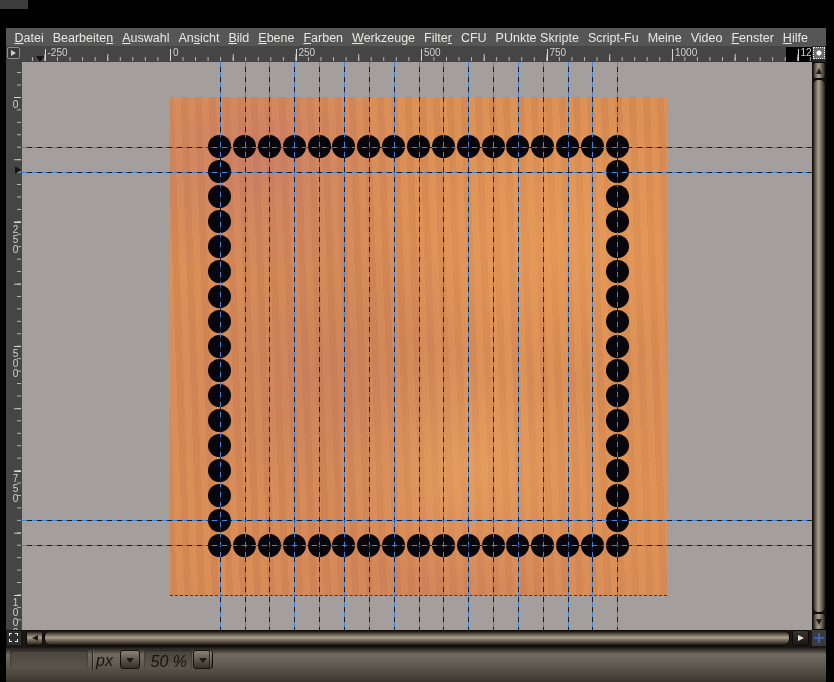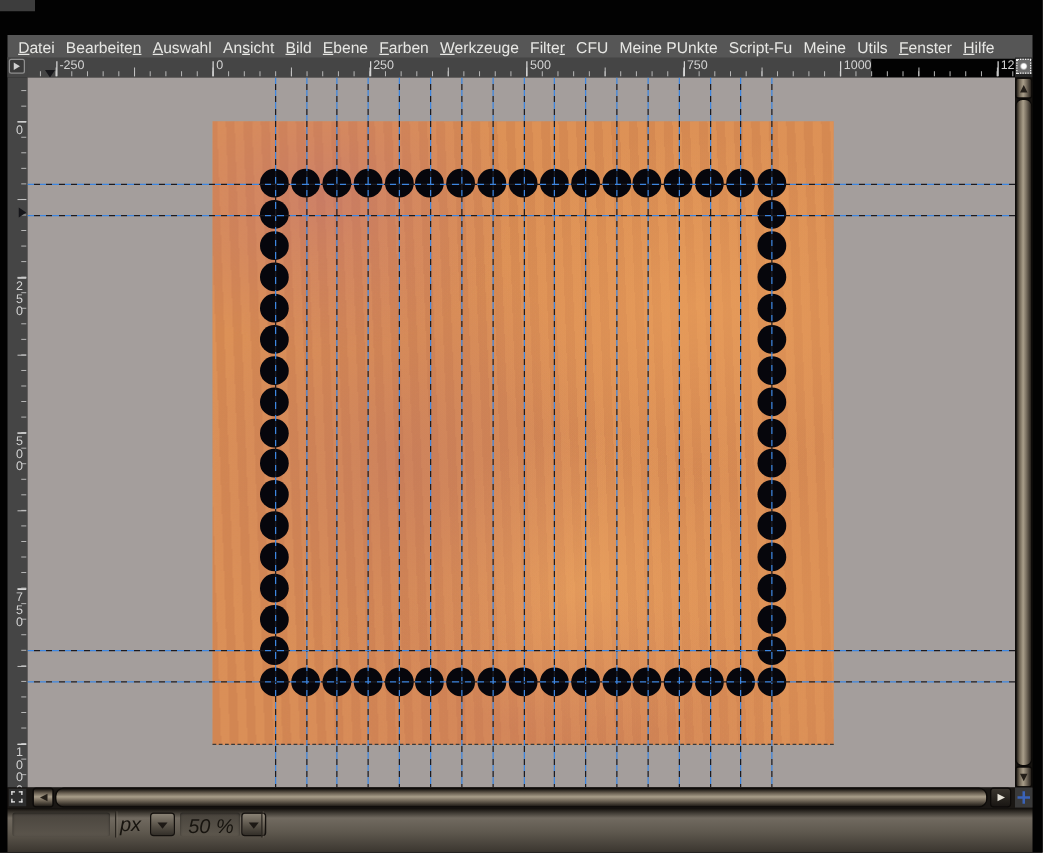--- a/index.html
+++ b/index.html
@@ -8,21 +8,21 @@
   .abs{position:absolute;}
 
   
   .title-fragment{left:0;top:0;width:28px;height:9px;background:#3d3d3d;}
   .menubar{left:6px;top:28px;width:820px;height:19px;background:#565656;
            display:flex;align-items:center;padding-left:4px;box-sizing:border-box;overflow:hidden;}
   .menu-item{color:#e7e7e4;font-size:12.5px;padding:1px 4.5px;white-space:nowrap;cursor:default;}
   .menu-item u{text-decoration:underline;}
 
   
-  .hruler-row{left:6px;top:46px;width:691px;height:16px;background:#454545;}
+  .hruler-row{left:6px;top:46px;width:780px;height:16px;background:#454545;}
   .corner-zone{left:0;top:0;width:16px;height:16px;background:#454545;}
   .corner-btn{left:1px;top:1px;width:13px;height:12px;background:#3a3a3a;border:1px solid #8f8f8f;
               border-radius:2px;box-sizing:border-box;}
   .corner-btn .tri{left:3px;top:2px;width:0;height:0;border-top:3.5px solid transparent;
               border-bottom:3.5px solid transparent;border-left:5px solid #cfcfcf;}
   .hruler-ticks{left:16px;top:0;width:790px;height:16px;overflow:hidden;}
   .hticks-min{left:0;right:0;bottom:1px;height:4px;
       background-image:linear-gradient(90deg,#b9b9b9 0,#b9b9b9 1px,transparent 1px);
       background-size:12.55px 100%;background-position-x:9.95px;background-repeat:repeat-x;}
   .hticks-med{left:0;right:0;bottom:1px;height:7px;
@@ -123,24 +123,24 @@
       <span class="menu-item"><u>D</u>atei</span>
       <span class="menu-item">Bearbeite<u>n</u></span>
       <span class="menu-item"><u>A</u>uswahl</span>
       <span class="menu-item">An<u>s</u>icht</span>
       <span class="menu-item"><u>B</u>ild</span>
       <span class="menu-item"><u>E</u>bene</span>
       <span class="menu-item"><u>F</u>arben</span>
       <span class="menu-item"><u>W</u>erkzeuge</span>
       <span class="menu-item">Filte<u>r</u></span>
       <span class="menu-item">CFU</span>
-      <span class="menu-item">Meine PUnkte</span>
+      <span class="menu-item">PUnkte Skripte</span>
       <span class="menu-item">Script-Fu</span>
       <span class="menu-item">Meine</span>
-      <span class="menu-item">Utils</span>
+      <span class="menu-item">Video</span>
       <span class="menu-item"><u>F</u>enster</span>
       <span class="menu-item"><u>H</u>ilfe</span>
     </div>
 
   <div class="abs hruler-row">
     <div class="abs corner-zone">
       <div class="abs corner-btn">
         <div class="abs tri"></div>
       </div>
     </div>

